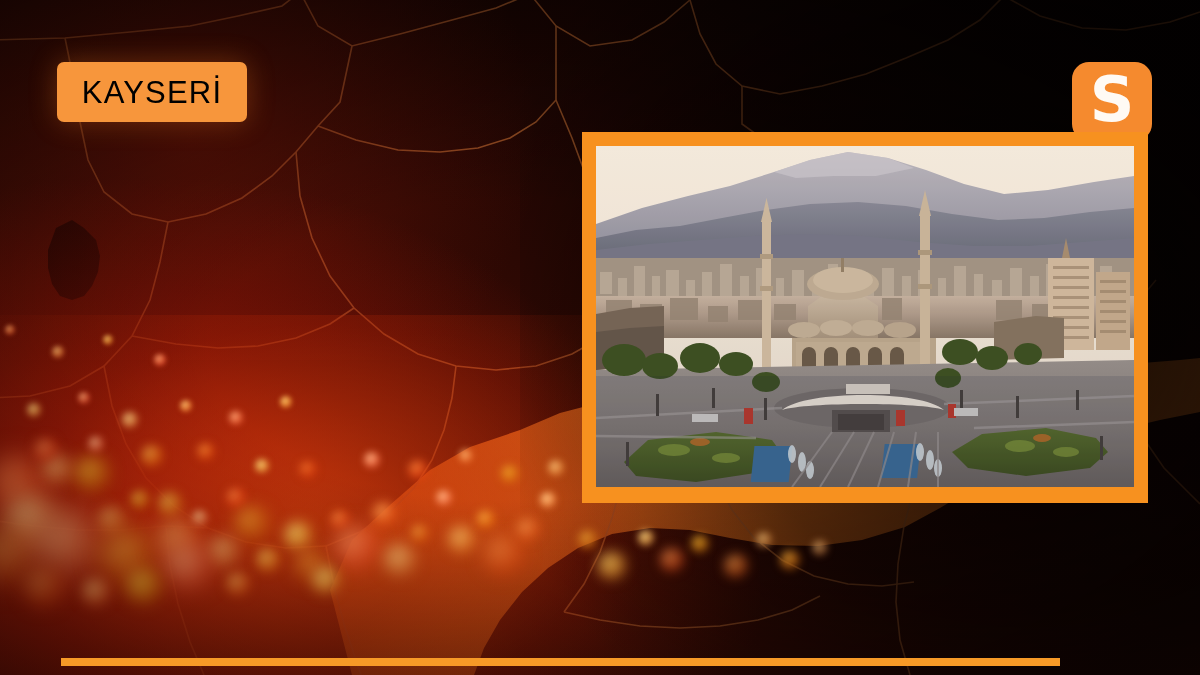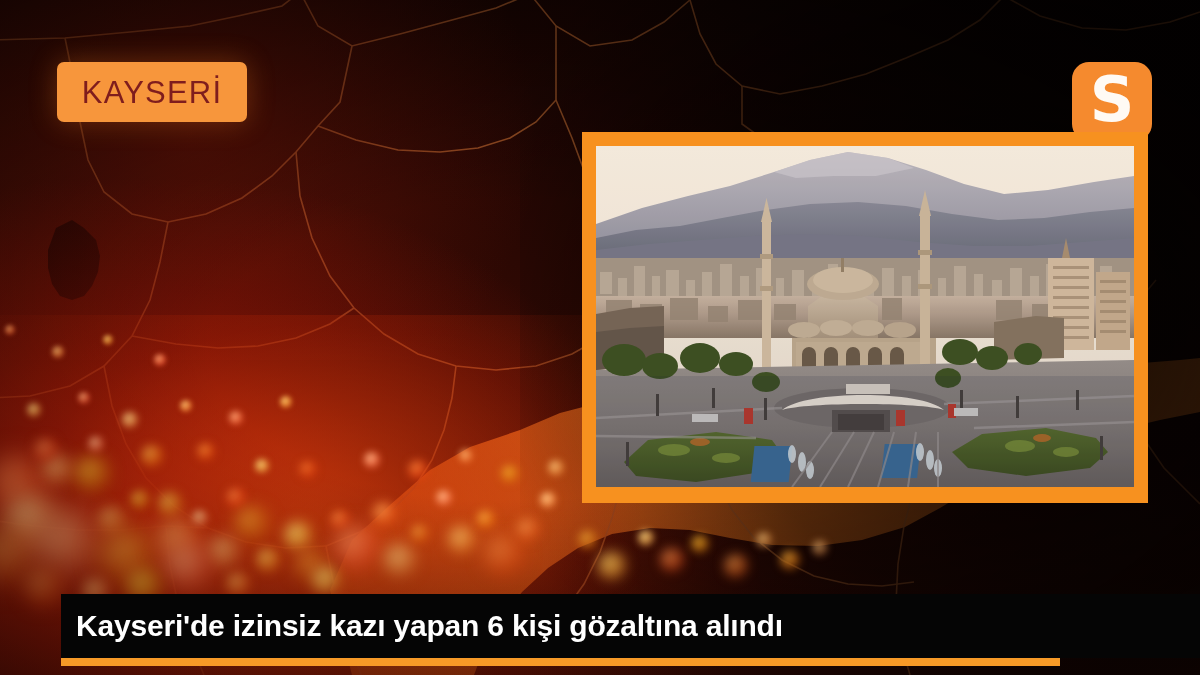--- a/index.html
+++ b/index.html
@@ -55,21 +55,21 @@
   #city-badge{
     position:absolute;
     left:57px; top:62px;
     width:190px; height:60px;
     background:#f7963c;
     border-radius:7px;
     display:flex; align-items:center; justify-content:center;
     box-shadow:0 0 28px rgba(255,130,30,.30);
   }
   #city-badge-label{
-    color:#7f1d1d;
+    color:#000000;
     font-size:31px;
     letter-spacing:1.2px;
     font-weight:400;
     line-height:1;
   }
 
   
   #logo{
     position:absolute;
     left:1072px; top:62px;
@@ -507,18 +507,15 @@
           <rect x="96" y="268" width="26" height="8"></rect>
           <rect x="358" y="262" width="24" height="8"></rect>
         </g>
 
         <rect x="0" y="0" width="538" height="341" fill="#ff9a4a" opacity=".07"></rect>
         <rect x="0" y="230" width="538" height="111" fill="#1a2438" opacity=".12"></rect>
       </svg>
     </div>
   </div>
 
-  <div id="headline-bar">
-    <span id="headline-text">Kayseri'de izinsiz kazı yapan 6 kişi gözaltına alındı</span>
-  </div>
   <div id="headline-underline"></div>
 
 </div>
 
 </body></html>

